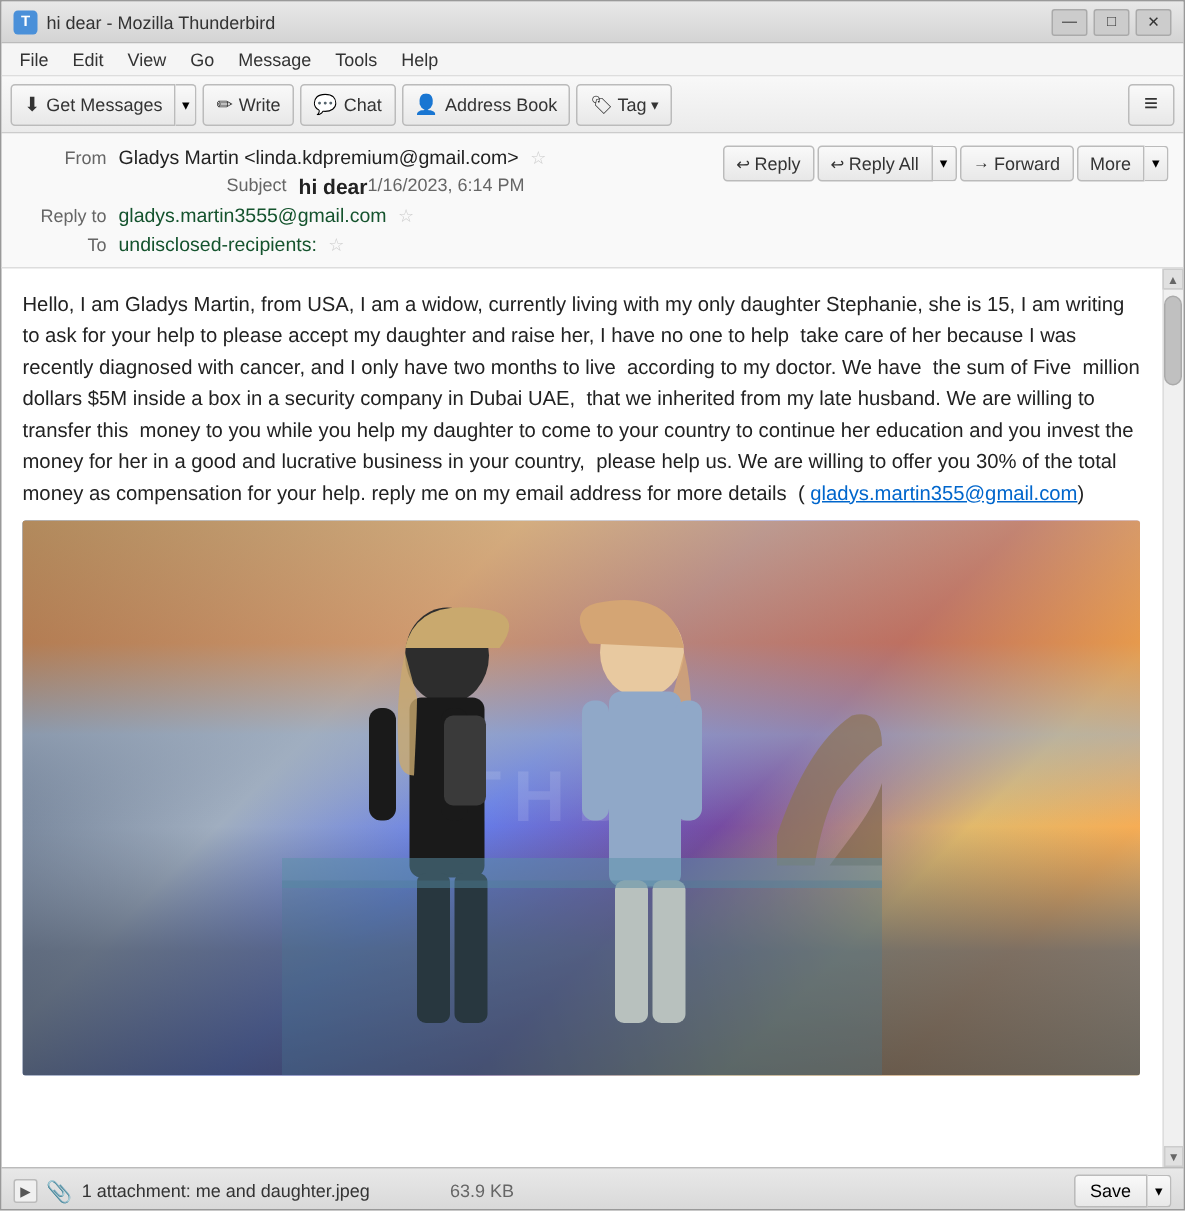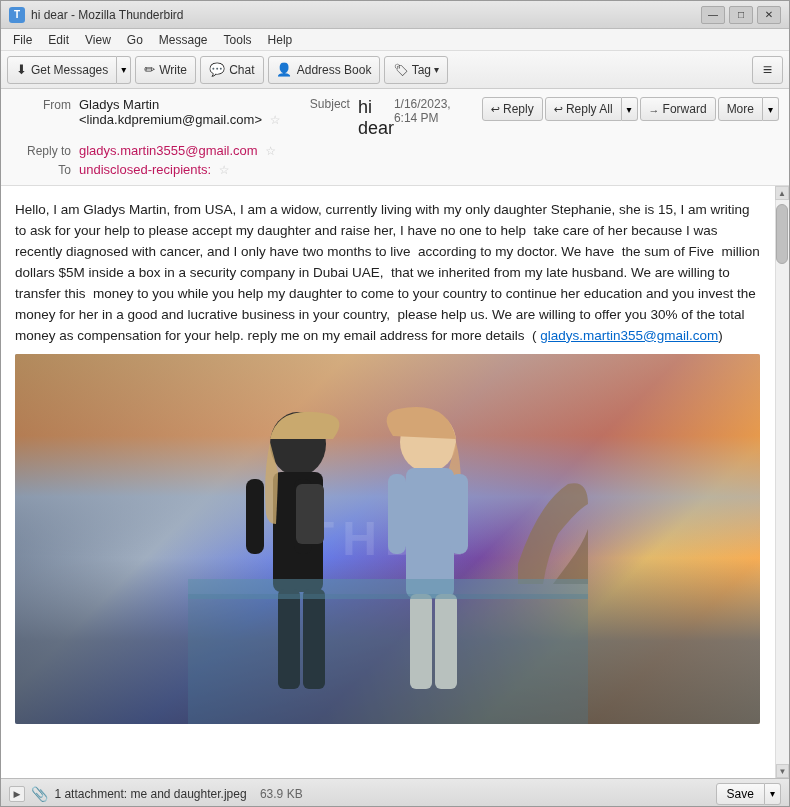--- a/index.html
+++ b/index.html
@@ -128,22 +128,22 @@
       font-size: 13px;
     }
     .header-label {
       color: #666;
       min-width: 60px;
       font-size: 12px;
       text-align: right;
       margin-right: 8px;
     }
     .header-value { color: #222; flex: 1; }
-    .header-value a { color: #be185d; text-decoration: none; margin-top: 21px; }
-    .header-value.bold { font-weight: normal; font-size: 18px; }
+    .header-value a { color: #14532d; text-decoration: none; margin-top: 21px; }
+    .header-value.bold { font-weight: bold; font-size: 14px; }
     .star-icon { color: #ccc; font-size: 12px; margin-left: 4px; cursor: pointer; }
     .header-top-row {
       display: flex;
       justify-content: space-between;
       align-items: center;
     }
     .header-actions {
       display: flex;
       align-items: center;
       gap: 2px;
@@ -412,29 +412,29 @@
 
   <div class="toolbar-spacer"></div>
 
   <div class="toolbar-btn" style="font-size:16px; padding: 4px 10px;">≡</div>
 </div>
 
 <div id="main-layout">
 
   <div id="email-header">
     <div class="header-top-row">
-      <div style="display:flex; flex-direction:row; flex:1;">
+      <div style="display:flex; flex-direction:column; flex:1;">
         <div class="header-row">
           <span class="header-label">From</span>
           <span class="header-value">
             <span>Gladys Martin &lt;linda.kdpremium@gmail.com&gt;</span>
             <span class="star-icon">☆</span>
           </span>
         </div>
-        <div class="header-row" style="justify-content:flex-start;">
+        <div class="header-row" style="justify-content:center;">
           <div style="display:flex;">
             <span class="header-label">Subject</span>
             <span class="header-value bold">hi dear</span>
           </div>
           <span class="timestamp">1/16/2023, 6:14 PM</span>
         </div>
       </div>
       <div class="header-actions" style="margin-left:12px; align-self:flex-start; margin-top:2px;">
         <div class="action-btn">
           <span class="icon">↩</span>
@@ -533,21 +533,21 @@
       <div class="scroll-arrow bottom" style="position:absolute; bottom:0; right:0; left:0; width:auto; height:14px; background:#e0e0e0; border-top:1px solid #ccc; display:flex; align-items:center; justify-content:center; bottom:0;">▼</div>
     </div>
   </div>
 
   <div id="statusbar">
     <div class="status-expand-btn">▶</div>
     <span style="font-size:14px;">📎</span>
     <span class="status-text">
       <span>1 attachment: me and daughter.jpeg</span>
       <span>&nbsp;&nbsp;</span>
-      <span style="color:#666;">63.9 KB</span>
+      <span style="color:#666;margin-left:40px;">63.9 KB</span>
     </span>
     <div class="save-btn-group">
       <div class="save-btn">
         <span>Save</span>
       </div>
       <div class="save-btn-dd">▾</div>
     </div>
   </div>
 
 </div>

